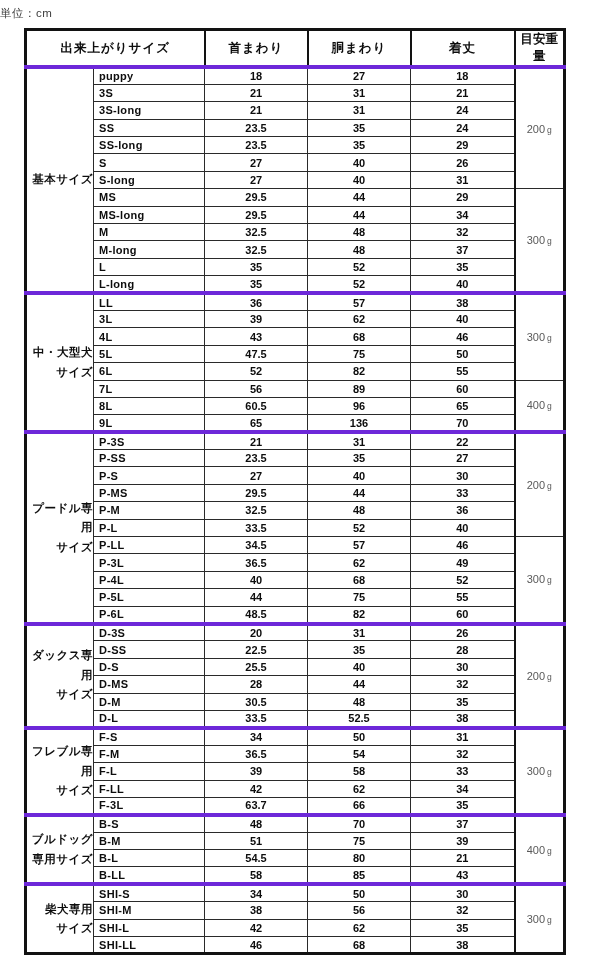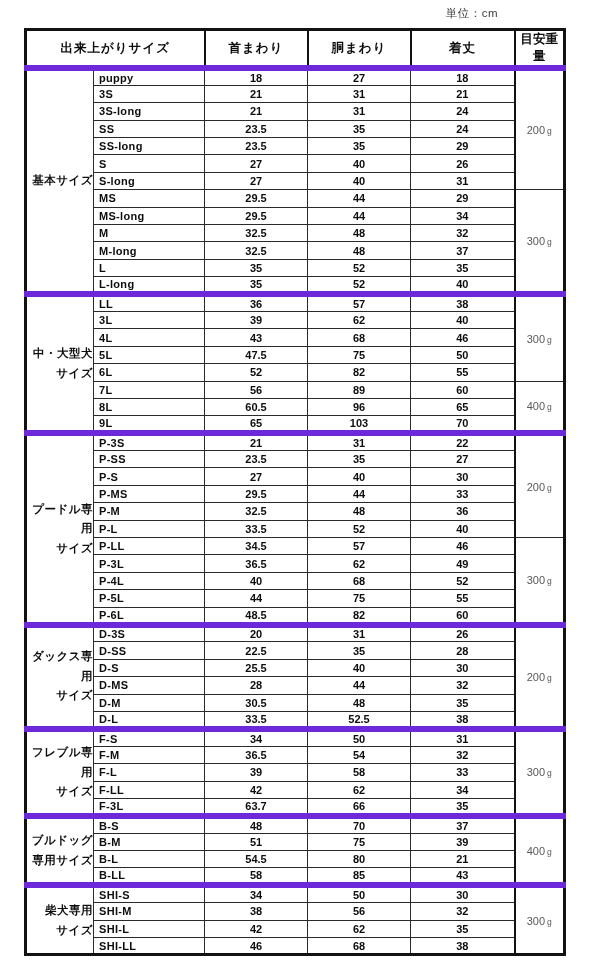--- a/index.html
+++ b/index.html
@@ -11,21 +11,21 @@
     background: #ffffff;
     font-family: "Liberation Sans", "DejaVu Sans", sans-serif;
     color: #111111;
     overflow: hidden;
   }
   .unit-label {
     position: absolute;
     top: 6px;
     left: 0;
     width: 498px;
-    text-align: right;
+    text-align: left;
     font-size: 11.5px;
     letter-spacing: 0.5px;
     color: #3d3d3d;
   }
   table.size-table {
     position: absolute;
     left: 24px;
     top: 28px;
     width: 539px;
     border-collapse: collapse;
@@ -65,21 +65,21 @@
   .size-table td.weight {
     text-align: center;
     font-weight: normal;
     font-size: 11px;
     color: #595959;
     border-left: 2px solid #121212;
     margin-top: 32px;
   }
   .size-table td.weight .g { font-size: 8.5px; margin-left: 2px; }
   .size-table th.wcol { border-left-width: 2px; letter-spacing: 0; }
-  .size-table tr.section-start td { border-top: 6px solid #6d28d9; }
+  .size-table tr.section-start td { border-top: 4px solid #6d28d9; }
 </style>
 </head>
 <body>
 
 <div class="page">
   <div class="unit-label">単位：cm</div>
 
   <table class="size-table">
     <colgroup>
       <col style="width:68px">
@@ -222,21 +222,21 @@
         </tr>
         <tr>
           <td class="size">8L</td>
           <td class="num">60.5</td>
           <td class="num">96</td>
           <td class="num">65</td>
         </tr>
         <tr>
           <td class="size">9L</td>
           <td class="num">65</td>
-          <td class="num">103</td>
+          <td class="num">136</td>
           <td class="num">70</td>
         </tr>
         <tr class="section-start">
           <td class="cat" rowspan="11">プードル専用
 サイズ</td>
           <td class="size">P-3S</td>
           <td class="num">21</td>
           <td class="num">31</td>
           <td class="num">22</td>
           <td class="weight" rowspan="6"><span>200</span><span class="g">g</span></td>

